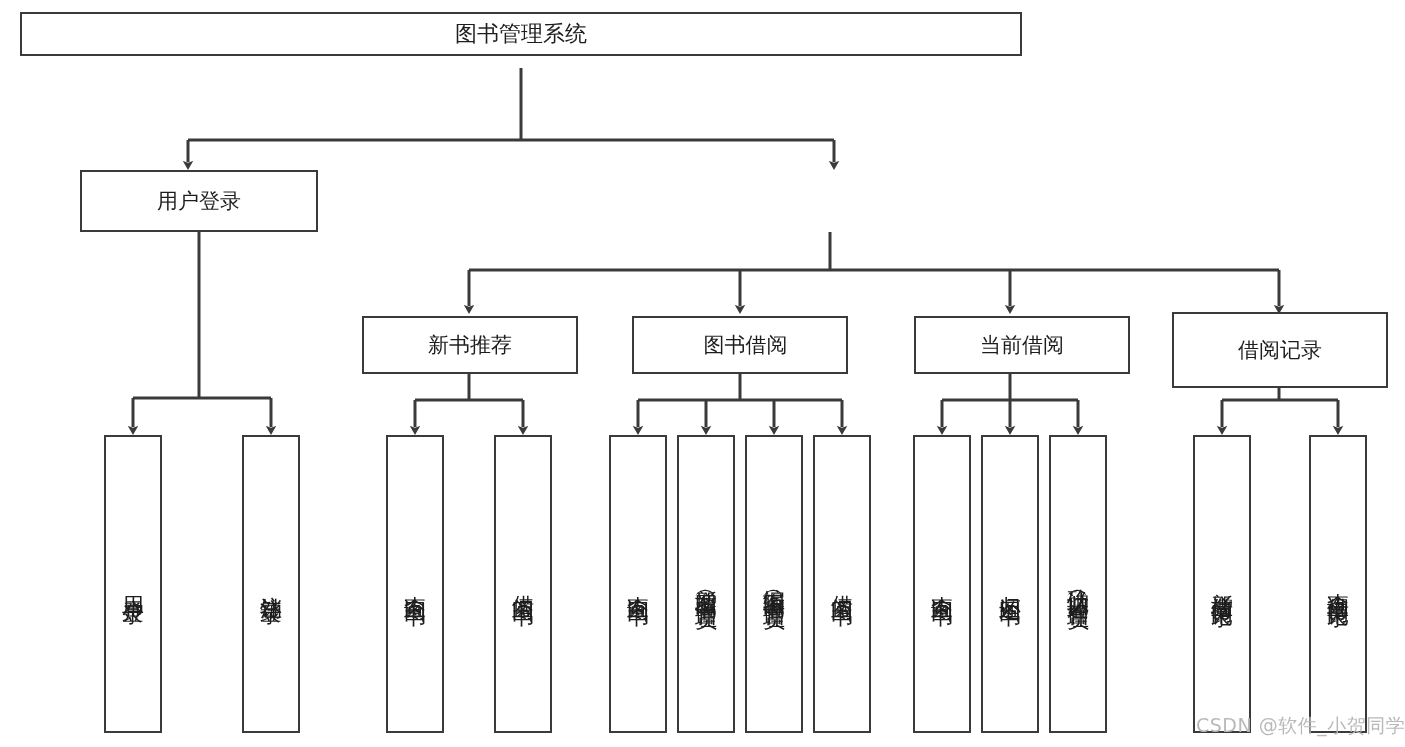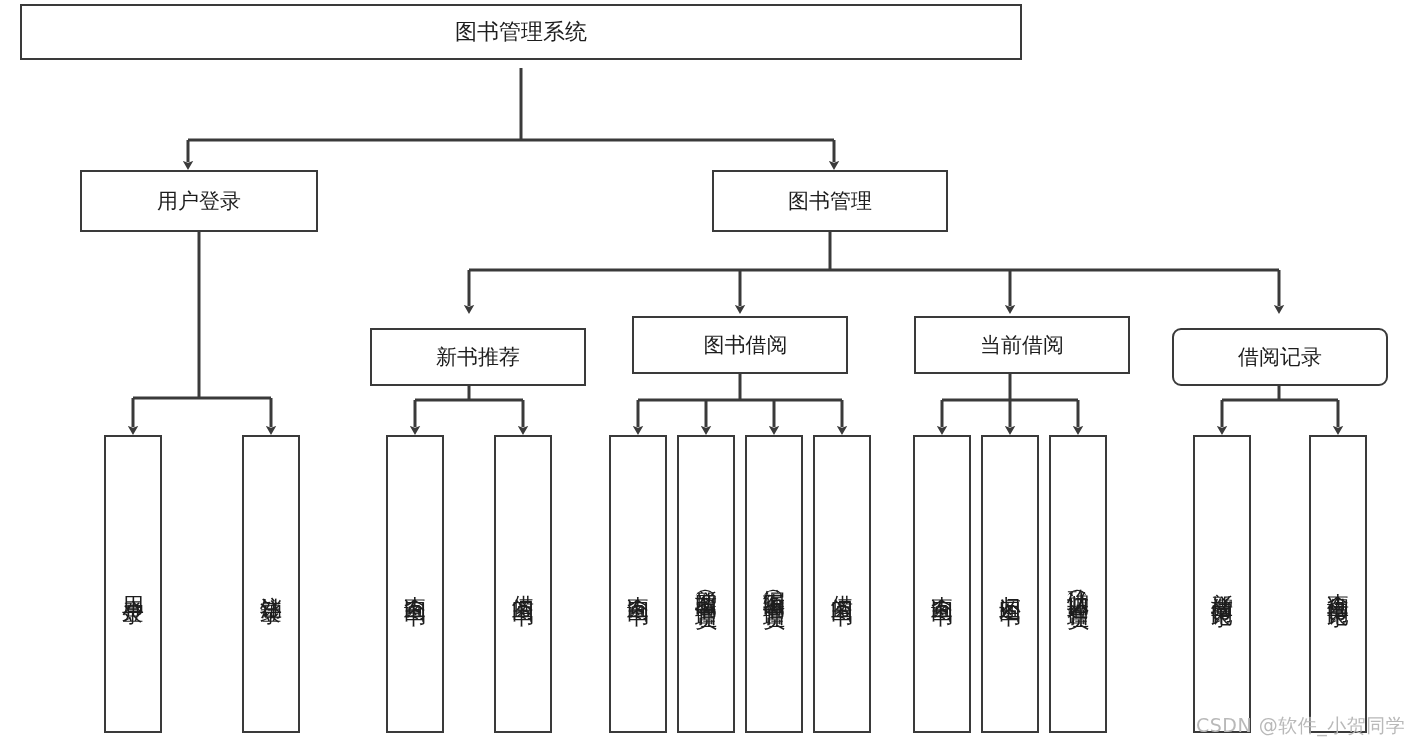--- a/index.html
+++ b/index.html
@@ -103,41 +103,38 @@
       <path d="M1010,400 L1010,427" marker-end="url(#arrow)"></path>
       <path d="M1078,400 L1078,427" marker-end="url(#arrow)"></path>
 
       <path d="M1279,374 L1279,400"></path>
       <path d="M1222,400 L1338,400"></path>
       <path d="M1222,400 L1222,427" marker-end="url(#arrow)"></path>
       <path d="M1338,400 L1338,427" marker-end="url(#arrow)"></path>
     </g>
   </svg>
 
-  <div class="node h root" style="left:20px;top:4px;width:1002px;height:56px;">
+  <div class="node h root" style="left:20px;top:12px;width:1002px;height:44px;">
     <span class="lbl">图书管理系统</span>
   </div>
 
   <div class="node h" style="left:80px;top:170px;width:238px;height:62px;">
     <span class="lbl">用户登录</span>
   </div>
-  <div class="node h" style="left:712px;top:170px;width:236px;height:62px;">
-    <span class="lbl">图书管理</span>
-  </div>
 
-  <div class="node h" style="left:362px;top:328px;width:216px;height:58px;margin-left:8px;">
+  <div class="node h" style="left:362px;top:316px;width:216px;height:58px;">
     <span class="lbl">新书推荐</span>
   </div>
   <div class="node h" style="left:632px;top:316px;width:216px;height:58px;padding-left:11px;">
     <span class="lbl">图书借阅</span>
   </div>
   <div class="node h" style="left:902px;top:316px;width:216px;height:58px;margin-left:12px;">
     <span class="lbl">当前借阅</span>
   </div>
-  <div class="node h" style="left:1172px;top:328px;width:216px;height:58px;border-radius:9px;">
+  <div class="node h" style="left:1172px;top:312px;width:216px;height:76px;">
     <span class="lbl">借阅记录</span>
   </div>
 
   <div class="node v" style="left:104px;top:435px;width:58px;height:298px;">
     <span class="lbl">用户登录</span>
   </div>
   <div class="node v" style="left:242px;top:435px;width:58px;height:298px;">
     <span class="lbl">注销登录</span>
   </div>
 

